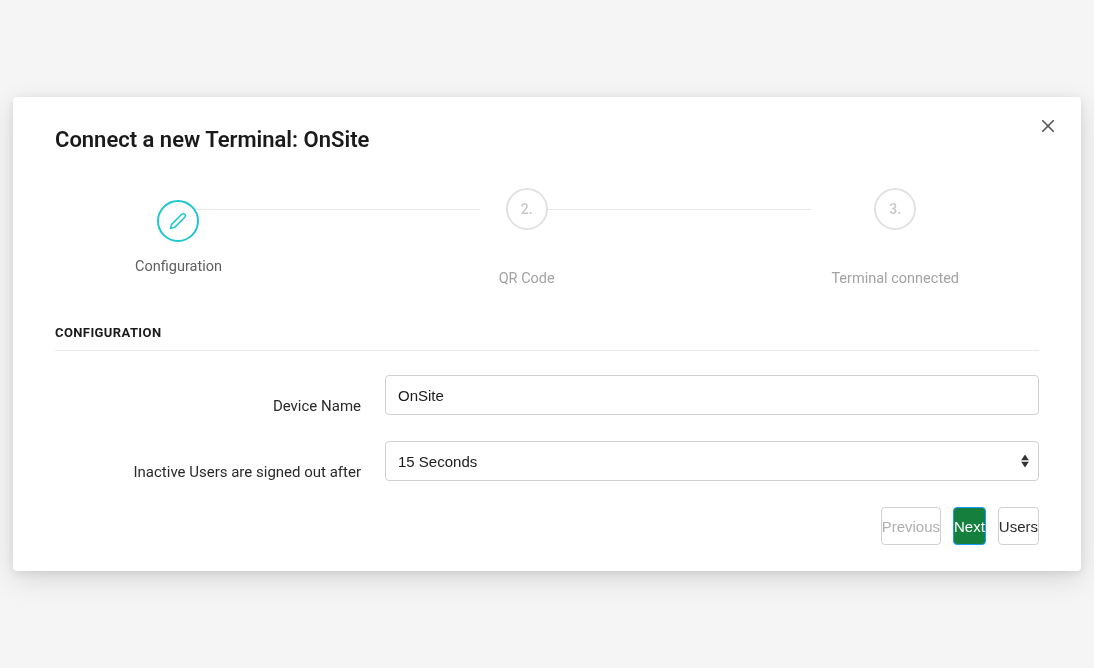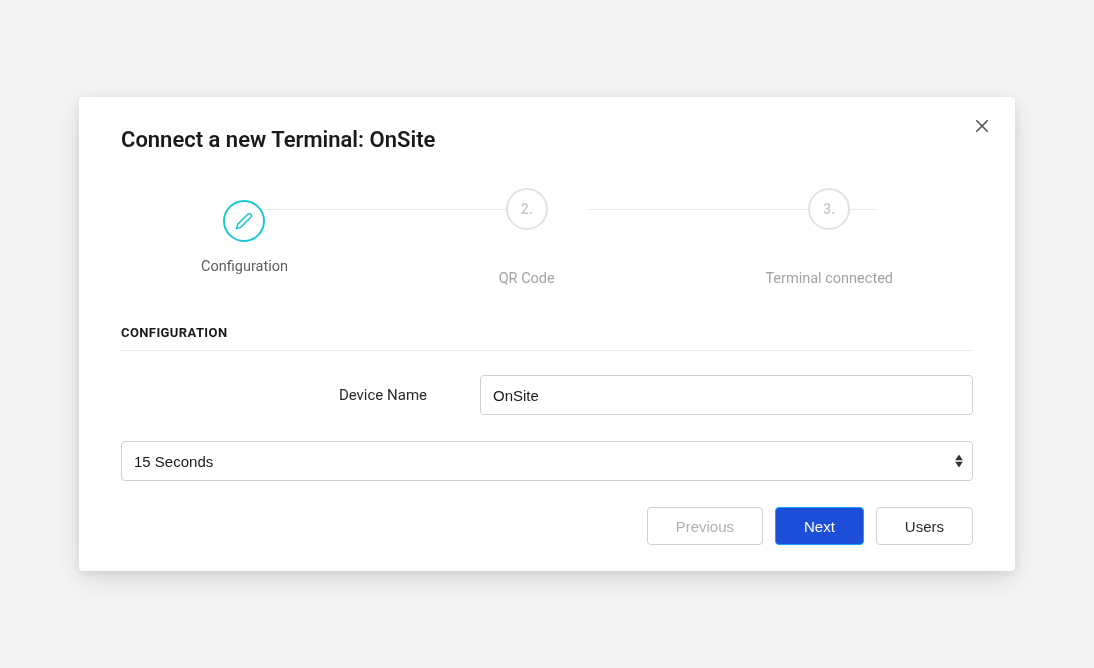--- a/index.html
+++ b/index.html
@@ -7,21 +7,21 @@
       font-family: -apple-system, BlinkMacSystemFont, "Segoe UI", Roboto, Helvetica, Arial, sans-serif;
       background: #f5f5f5;
       display: flex;
       align-items: center;
       justify-content: center;
       min-height: 668px;
       width: 1094px;
     }
     .modal {
       background: #fff;
-      width: 936px;
+      width: 1068px;
       border-radius: 4px;
       box-shadow: 0 8px 28px rgba(0,0,0,0.12), 0 2px 8px rgba(0,0,0,0.08);
       padding: 30px 42px 26px 42px;
       position: relative;
     }
     .close-btn {
       position: absolute;
       top: 18px;
       right: 22px;
       width: 22px;
@@ -91,23 +91,22 @@
       font-weight: 700;
       letter-spacing: 0.4px;
       color: #1a1a1a;
       text-transform: uppercase;
       padding-bottom: 10px;
       border-bottom: 1px solid #eaeaea;
       margin-bottom: 24px;
     }
     .form-row {
       display: flex;
-      align-items: center;
+      align-items: flex-end;
       margin-bottom: 26px;
-      gap: 29px;
     }
     .form-label {
       width: 330px;
       text-align: right;
       padding-right: 24px;
       font-size: 15px;
       color: #2a2a2a;
     }
     .form-control-wrap { flex: 1; }
     .text-input, .select-input {
@@ -156,31 +155,31 @@
       color: #1a1a1a;
     }
     .footer {
       display: flex;
       justify-content: flex-end;
       gap: 12px;
       margin-top: 20px;
     }
     .btn {
       height: 38px;
-      padding: 0 28px;
+      padding: 0 0;
       border-radius: 4px;
       font-size: 15px;
       cursor: pointer;
       border: 1px solid #d0d0d0;
       background: #fff;
       color: #2a2a2a;
     }
     .btn.disabled { color: #b0b0b0; cursor: default; }
     .btn.primary {
-      background: #1d4ed8;
+      background: #15803d;
       border-color: #1b9dff;
       color: #fff;
       font-weight: 500;
     }
   </style>
 </head>
 <body>
 
 <div class="modal">
 
@@ -221,20 +220,21 @@
 
   <div class="form-row">
     <div class="form-label">Device Name</div>
     <div class="form-control-wrap">
       <input type="text" class="text-input" value="OnSite" style="">
     </div>
   </div>
 
 
   <div class="form-row">
+    <div class="form-label">Inactive Users are signed out after</div>
     <div class="form-control-wrap">
       <div class="select-wrap">
         <select class="select-input">
           <option>15 Seconds</option>
         </select>
         <div class="select-arrows">
           <svg viewBox="0 0 8 6">
               <polygon points="4,0 8,6 0,6" fill="currentColor"></polygon>
             </svg>
           <svg viewBox="0 0 8 6">

